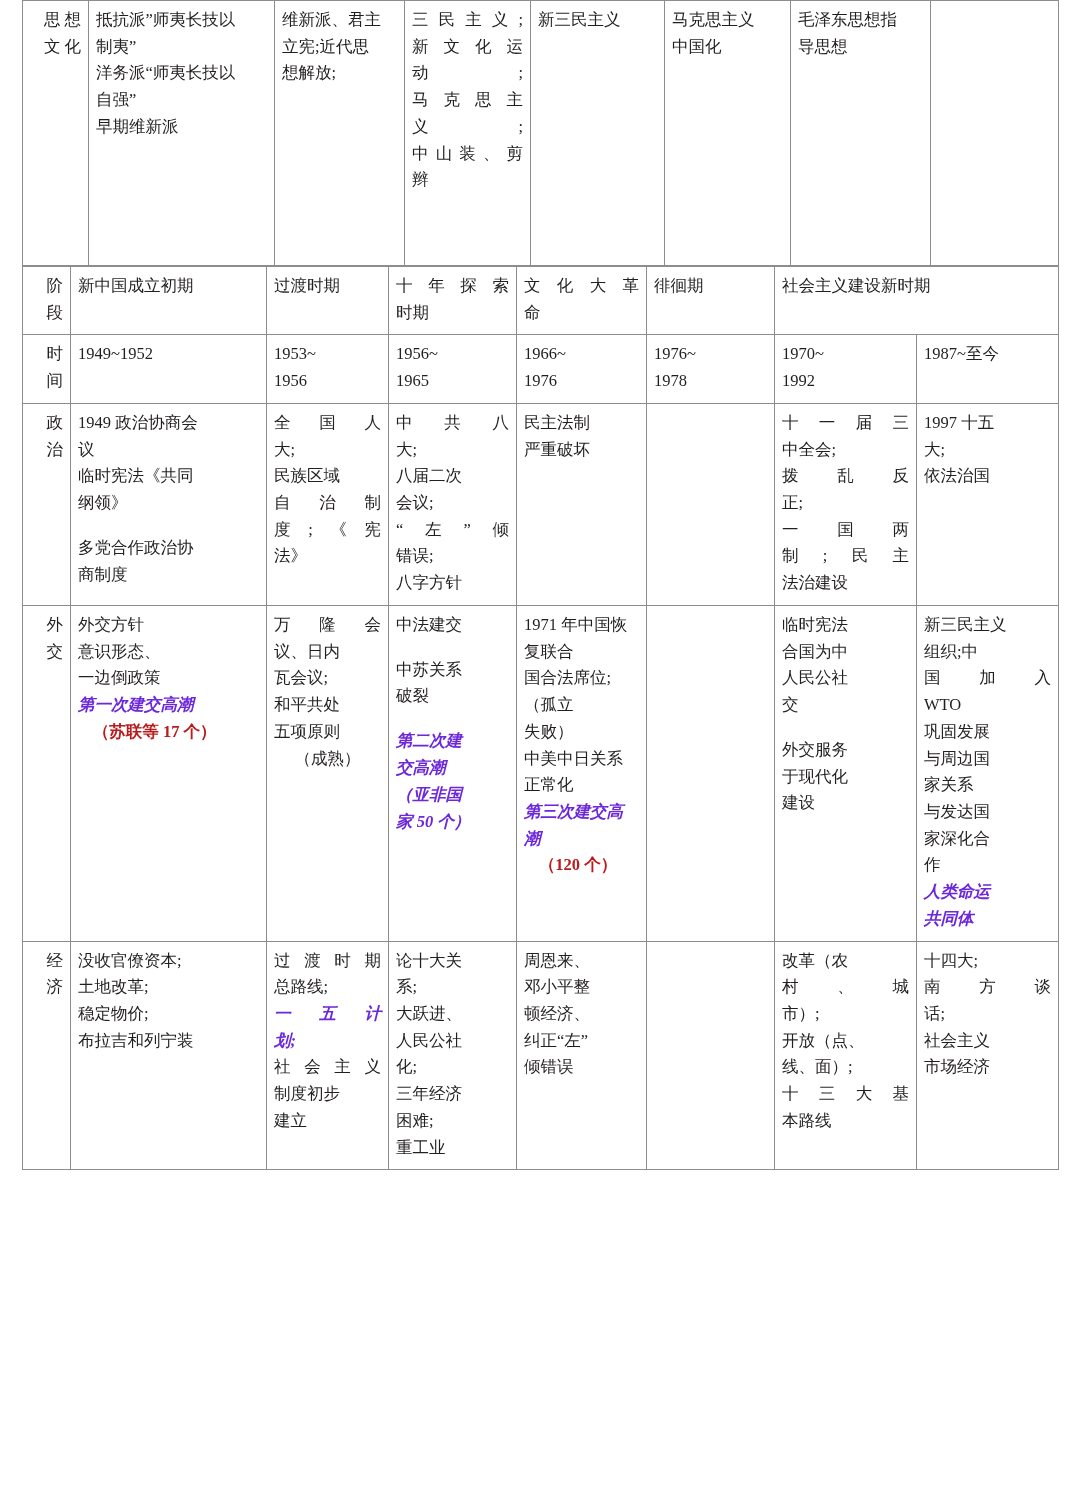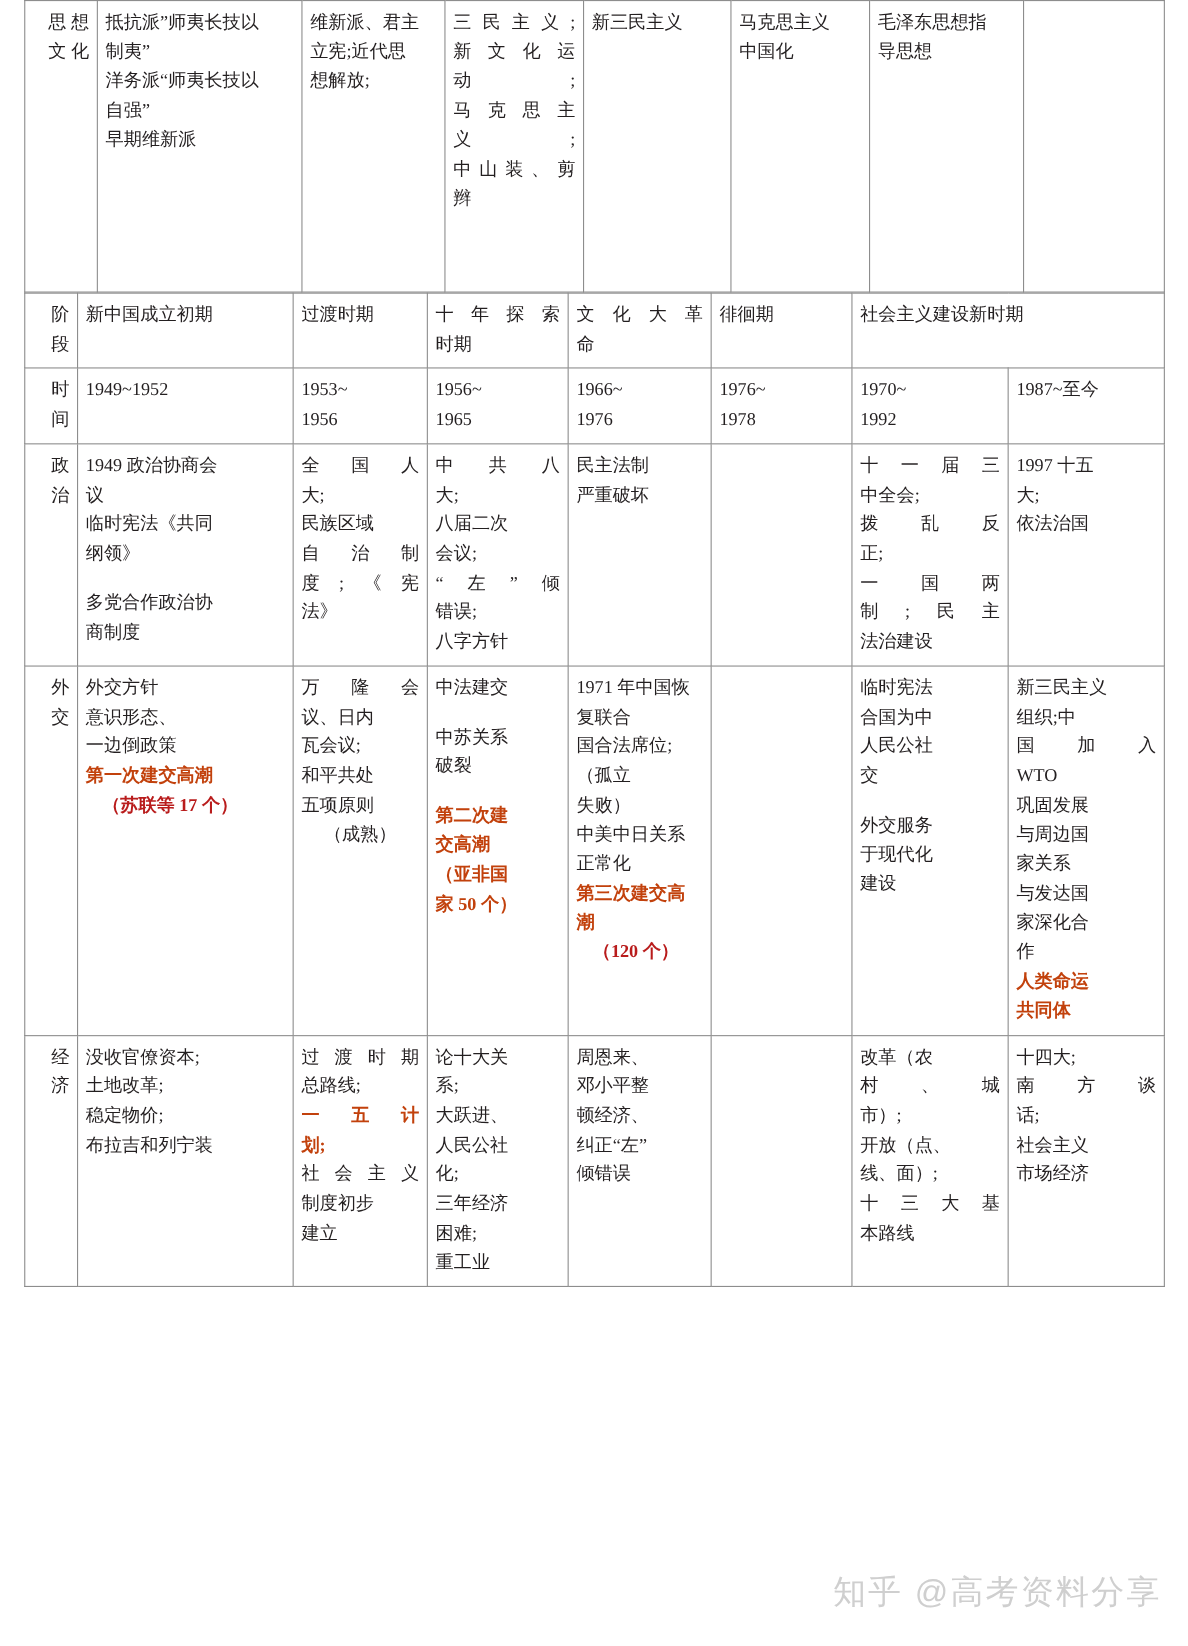--- a/index.html
+++ b/index.html
@@ -57,22 +57,23 @@
   
   td.just p { text-align: justify; text-align-last: justify; }
 
   p {
     margin: 0;
   }
   p + p { margin-top: 0; }
   p.gap { margin-top: 1.1em; }
 
   .red {
-    color: #c2410c;
+    color: #6d28d9;
     font-weight: 700;
+    font-style: italic;
   }
   .red-ind {
     color: #b91c1c;
     font-weight: 700;
     text-indent: 0.9em;
   }
 
   
   .t1 { margin-top: 14px; }
   .t1 td { height: 250px; }
@@ -420,15 +421,14 @@
           <p>南 方 谈</p>
           <p style="text-align-last:left">话;</p>
           <p style="text-align-last:left">社会主义</p>
           <p style="text-align-last:left">市场经济</p>
         </td>
       </tr>
 
     </tbody>
   </table>
 
-  <div class="watermark">知乎 @高考资料分享</div>
 
 </div>
 
 </body></html>

